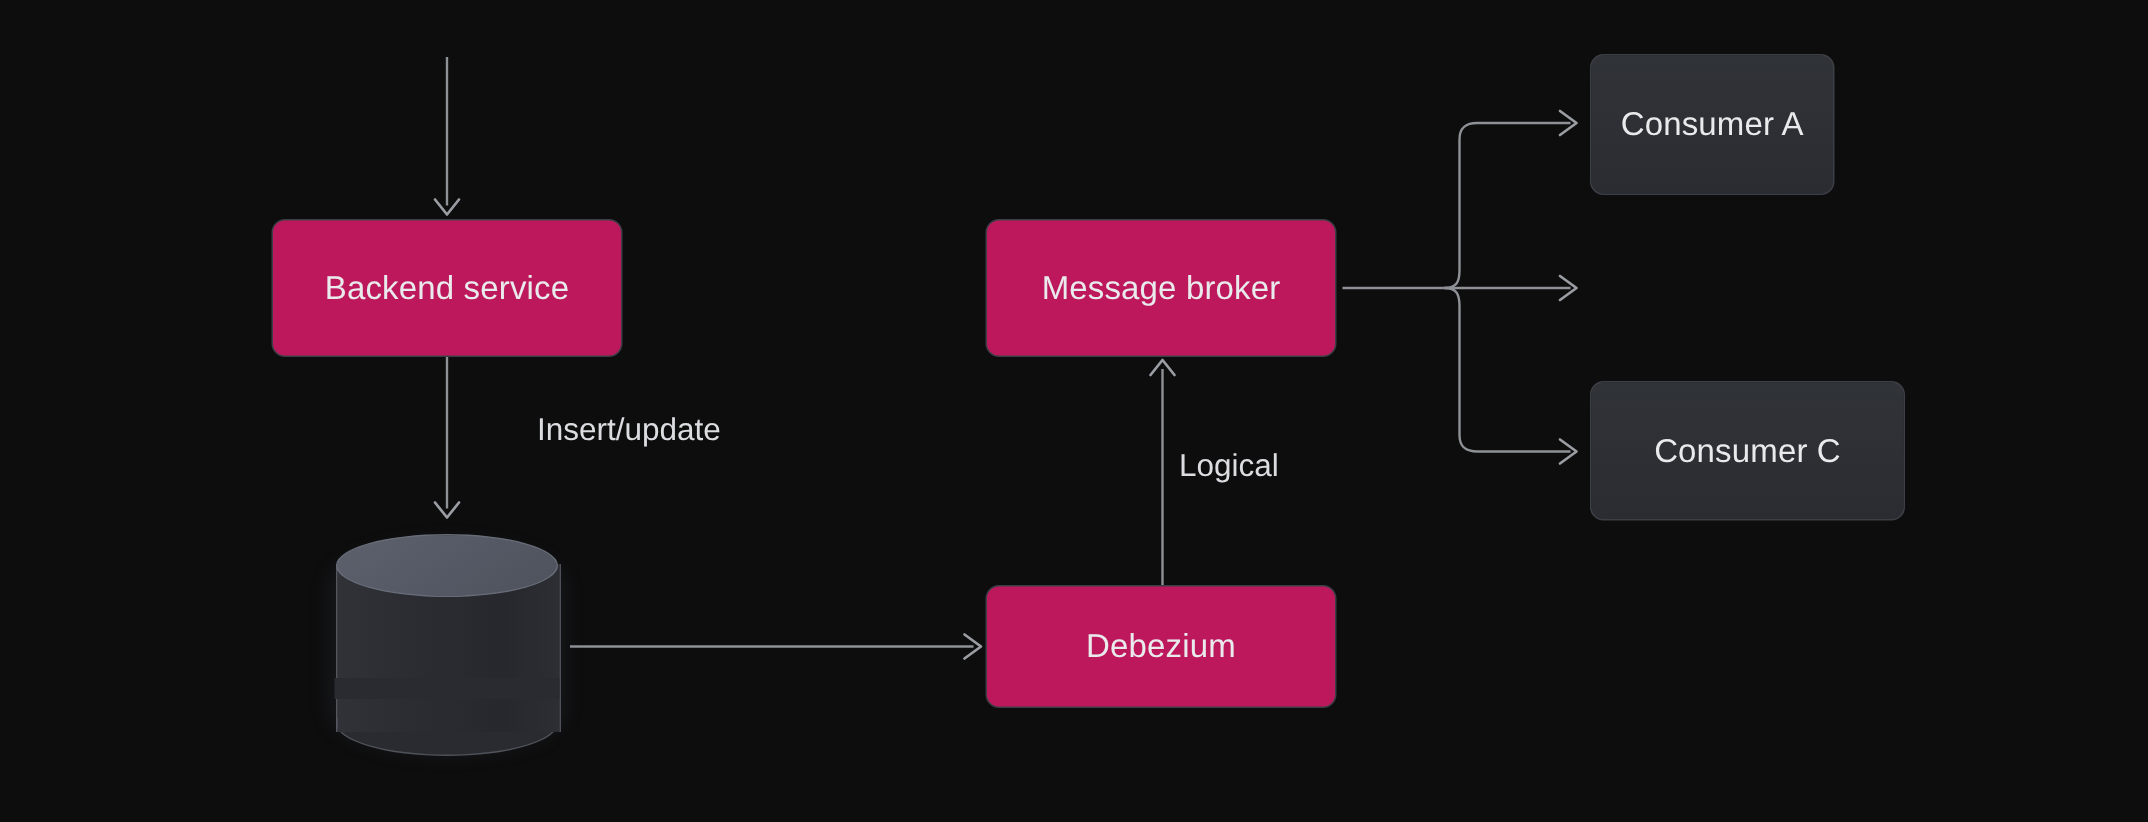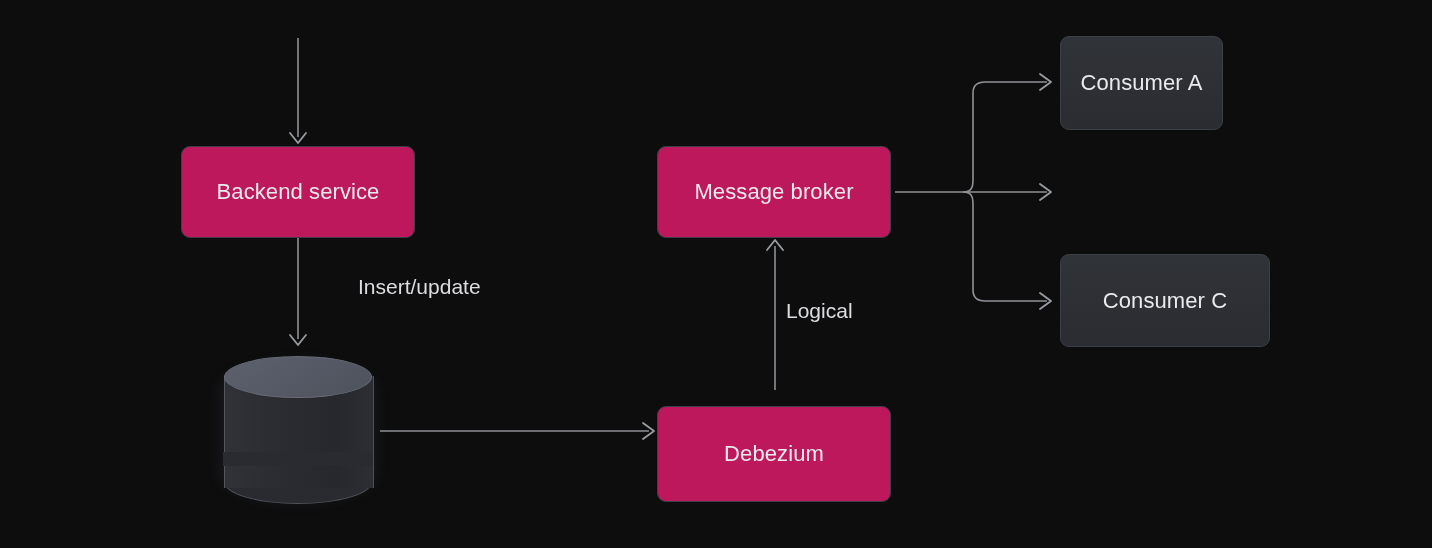--- a/index.html
+++ b/index.html
@@ -174,21 +174,21 @@
   </div>
 
   <div id="database-cylinder">
     <div class="cyl-shadow"></div>
     <div class="cyl-bottom"></div>
     <div class="cyl-body"></div>
     <div class="cyl-bottom-mask"></div>
     <div class="cyl-top"></div>
   </div>
 
-  <div class="node-box" style="left:657px; top:390px; width:234px; height:96px;margin-top:16px;">
+  <div class="node-box" style="left:657px; top:390px; width:234px; height:82px;">
     <span class="node-label">Debezium</span>
   </div>
 
   <div class="node-box" style="left:657px; top:146px; width:234px; height:92px;">
     <span class="node-label">Message broker</span>
   </div>
 
   <div class="node-box gradient" style="left:1060px; top:36px; width:163px; height:94px;">
     <span class="node-label">Consumer A</span>
   </div>

